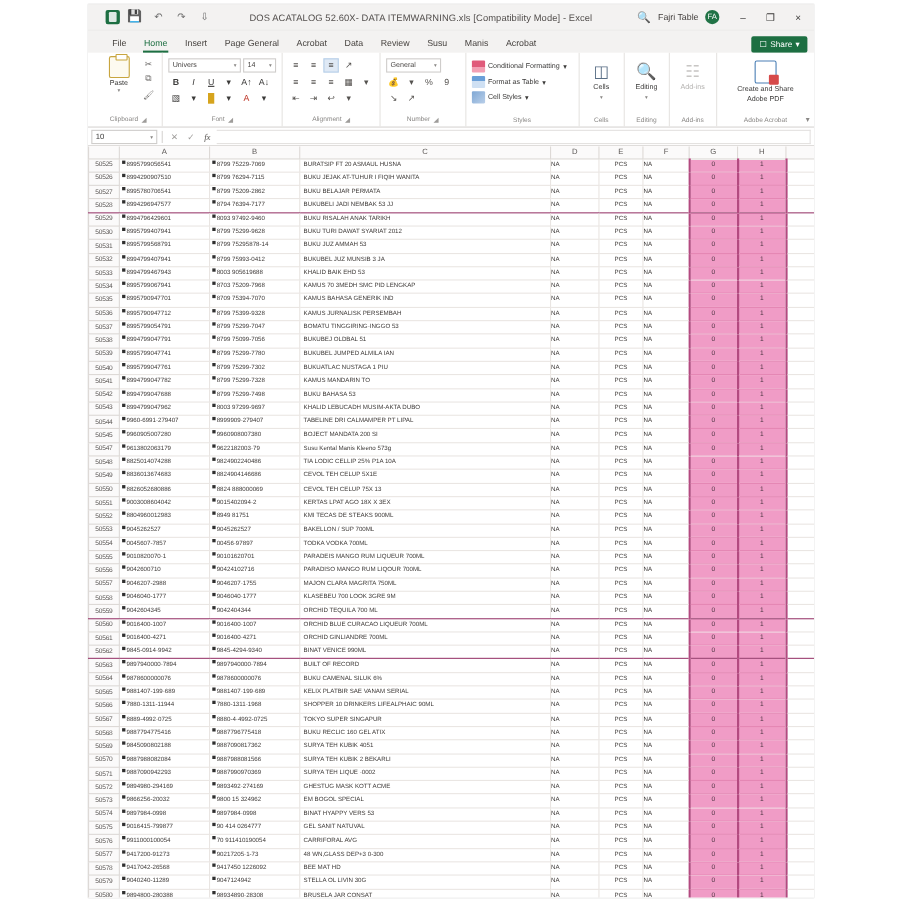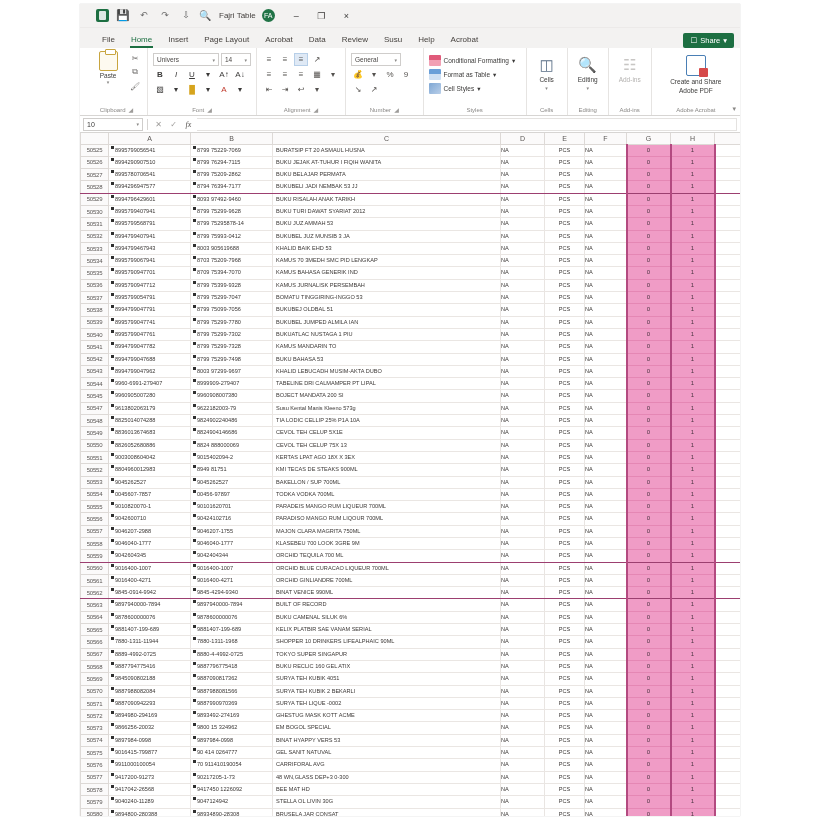--- a/index.html
+++ b/index.html
@@ -239,40 +239,41 @@
 <div id="app">
 
   <div class="titlebar">
     <div class="xl-logo"></div>
     <div class="qat">
       <div class="qat-btn qat-save">💾</div>
       <div class="qat-btn">↶</div>
       <div class="qat-btn">↷</div>
       <div class="qat-btn">⇩</div>
     </div>
+    <div class="title-text">DOS ACATALOG 52.60X- DATA ITEMWARNING.xls [Compatibility Mode]  -  Excel</div>
     <div class="tb-right">
       <div class="tb-search">🔍</div>
       <div class="tb-user">Fajri Table</div>
       <div class="tb-avatar">FA</div>
       <div class="win-btn">–</div>
       <div class="win-btn">❐</div>
       <div class="win-btn">×</div>
     </div>
   </div>
 
   <div class="ribbon-tabs">
     <div class="rtab">File</div>
     <div class="rtab active">Home</div>
     <div class="rtab">Insert</div>
-    <div class="rtab">Page Layout</div>
+    <div class="rtab">Page General</div>
     <div class="rtab">Acrobat</div>
     <div class="rtab">Data</div>
     <div class="rtab">Review</div>
     <div class="rtab">Susu</div>
-    <div class="rtab">Help</div>
+    <div class="rtab">Manis</div>
     <div class="rtab">Acrobat</div>
     <div class="share-wrap">
       <div class="share-btn">
         <span>☐</span>
         <span>Share</span>
         <span>▾</span>
       </div>
     </div>
   </div>
 

